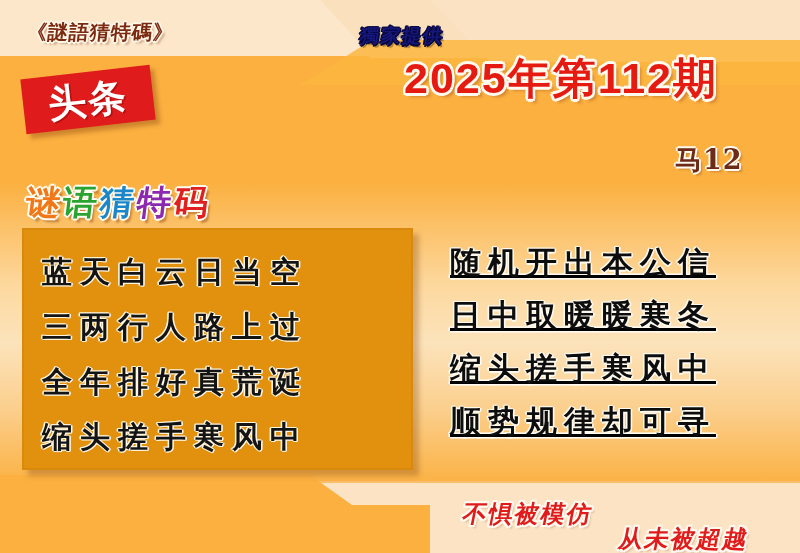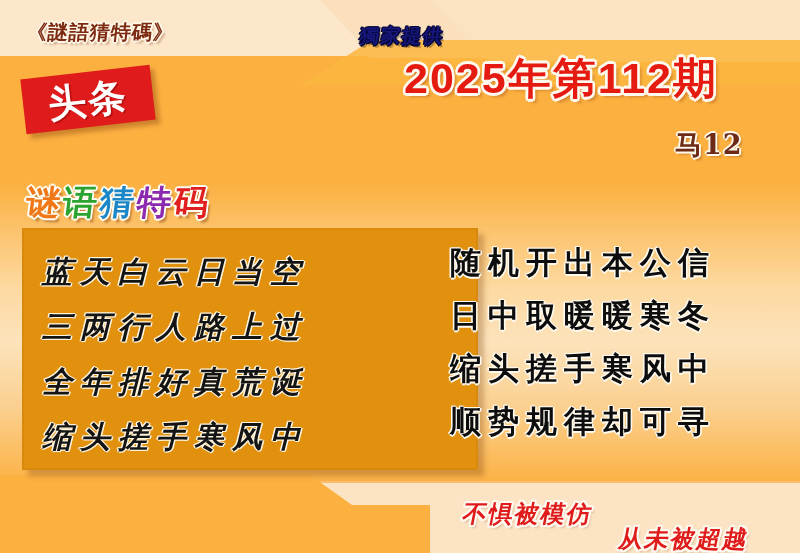--- a/index.html
+++ b/index.html
@@ -83,21 +83,21 @@
     position:absolute;left:404px;top:50px;
     font-size:43px;font-weight:bold;letter-spacing:2px;
     font-family:Liberation Sans, sans-serif;
     color:#e51b12;
     text-shadow:
       2.6px 0 0 #fffaf0,-2.6px 0 0 #fffaf0,0 2.6px 0 #fffaf0,0 -2.6px 0 #fffaf0,
       2px 2px 0 #fffaf0,-2px 2px 0 #fffaf0,2px -2px 0 #fffaf0,-2px -2px 0 #fffaf0,
       4px 4px 3px rgba(130,40,10,.3);
   }
   #zodiac{
-    position:absolute;left:675px;top:127px;
+    position:absolute;left:675px;top:142px;
     font-size:27px;font-weight:bold;letter-spacing:1px;
     font-family:"DejaVu Serif","Liberation Serif",serif;
     color:#6d2a16;
     text-shadow:
       1.8px 0 0 #fffaf0,-1.8px 0 0 #fffaf0,0 1.8px 0 #fffaf0,0 -1.8px 0 #fffaf0,
       1.4px 1.4px 0 #fffaf0,-1.4px -1.4px 0 #fffaf0,
       3px 3px 2px rgba(120,50,10,.3);
   }
 
   
@@ -126,41 +126,40 @@
   #rainbow-title span{
     display:inline-block;
     text-shadow:
       1.8px 0 0 #fffdf3,-1.8px 0 0 #fffdf3,0 1.8px 0 #fffdf3,0 -1.8px 0 #fffdf3,
       1.4px 1.4px 0 #fffdf3,-1.4px 1.4px 0 #fffdf3,1.4px -1.4px 0 #fffdf3,-1.4px -1.4px 0 #fffdf3,
       3.5px 3.5px 2px rgba(120,50,10,.4);
   }
 
   
   #riddle-box{
-    position:absolute;left:22px;top:228px;width:456px;height:242px;
+    position:absolute;left:22px;top:228px;width:391px;height:242px;
     background:#e2910f;
     border:2px solid #d98a0d;
     box-shadow:6px 6px 5px rgba(120,60,10,.30);
     box-sizing:border-box;
     padding:14px 12px 12px 12px;
-    font-style:italic;
   }
   .riddle-line{
     font-size:30px;font-weight:bold;color:#141414;
     letter-spacing:8px;line-height:55px;white-space:nowrap;
     font-family:"DejaVu Sans","Liberation Sans",sans-serif;
     text-shadow:
       1.4px 0 0 #fff6e2,-1.4px 0 0 #fff6e2,0 1.4px 0 #fff6e2,0 -1.4px 0 #fff6e2,
       1.1px 1.1px 0 #fff6e2,-1.1px -1.1px 0 #fff6e2;
     padding-left:6px;
   }
 
   
   #verse{
-    position:absolute;left:450px;top:236px;width:345px;
+    position:absolute;left:450px;top:236px;width:345px;text-decoration:underline;
   }
   .verse-line{
     font-size:31px;font-weight:bold;color:#0d0d0d;
     letter-spacing:7px;line-height:53px;white-space:nowrap;
     font-family:"DejaVu Sans","Liberation Sans",sans-serif;
     text-shadow:
       1.5px 0 0 #fffaf0,-1.5px 0 0 #fffaf0,0 1.5px 0 #fffaf0,0 -1.5px 0 #fffaf0,
       1.2px 1.2px 0 #fffaf0,-1.2px -1.2px 0 #fffaf0;
   }
 

